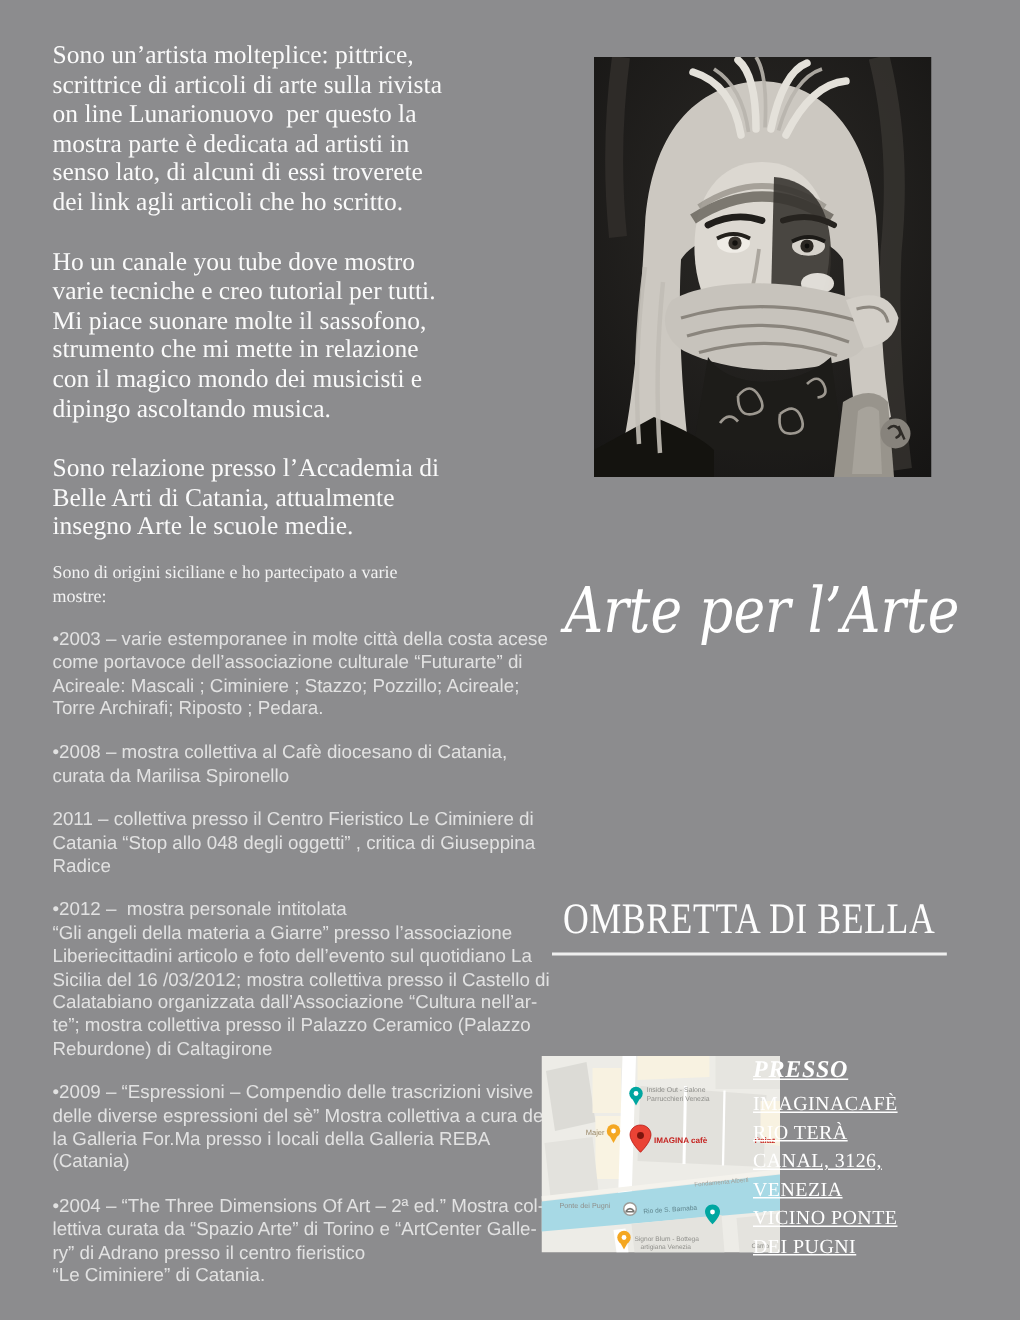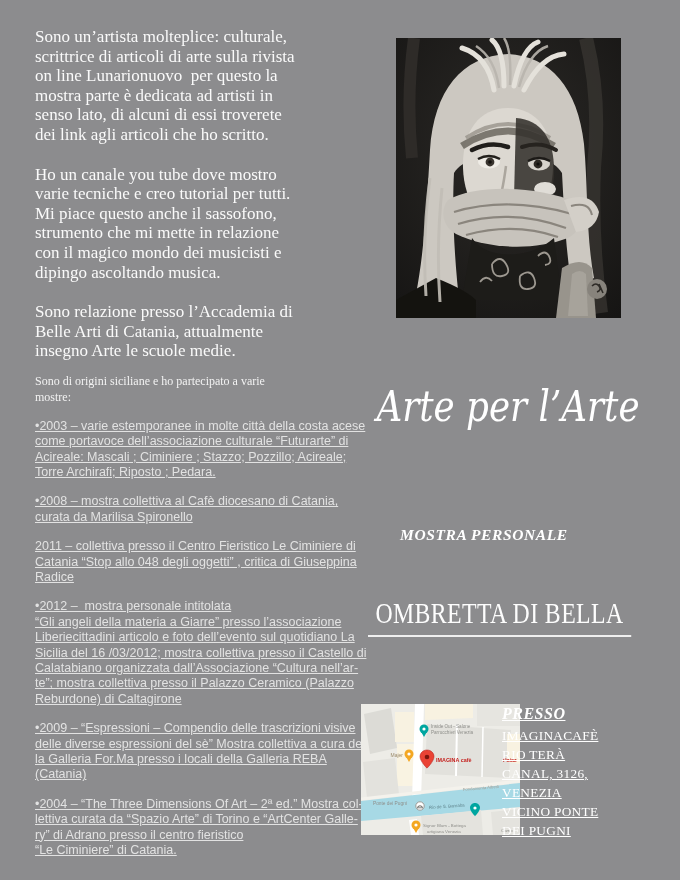--- a/index.html
+++ b/index.html
@@ -13,21 +13,21 @@
     margin:0 0 20px 0;font-size:17px;line-height:19.6px;color:#fafafa;
     white-space:pre;font-family:"Liberation Serif",serif;
   }
   .para.p3{margin-bottom:12px;}
   .intro{
     margin:0 0 13px 0;font-size:12px;line-height:16.4px;color:#f2f2f2;
     white-space:pre;font-family:"Liberation Serif",serif;
   }
   .bullet{
     margin:0 0 14px 0;font-size:12.5px;line-height:15.4px;color:#e2e2e2;
-    white-space:pre;font-family:"Liberation Sans",sans-serif;text-decoration:underline;
+    white-space:pre;font-family:"Liberation Sans",sans-serif;
   }
   
   .portrait{position:absolute;left:396px;top:38px;width:225px;height:280px;}
   .logo{
     position:absolute;left:356px;top:382px;width:272px;text-align:center;
     font-family:"DejaVu Serif",serif;font-style:italic;font-size:42px;
     color:#ffffff;white-space:nowrap;transform:scale(.85,1);transform-origin:center top;
   }
   .mostra{
     position:absolute;left:400px;top:526px;font-size:15.5px;font-weight:bold;
@@ -44,29 +44,29 @@
   }
   .presso{font-size:16px;font-weight:bold;font-style:italic;margin-bottom:3px;letter-spacing:.5px;}
   .addr{font-size:13.3px;line-height:19px;white-space:pre;letter-spacing:.3px;}
 </style>
 </head>
 <body>
 
 <div class="page">
 
   <div class="left-col">
-    <p class="para">Sono un’artista molteplice: culturale,
+    <p class="para">Sono un’artista molteplice: pittrice,
 scrittrice di articoli di arte sulla rivista
 on line Lunarionuovo  per questo la
 mostra parte è dedicata ad artisti in
 senso lato, di alcuni di essi troverete
 dei link agli articoli che ho scritto.</p>
     <p class="para">Ho un canale you tube dove mostro
 varie tecniche e creo tutorial per tutti.
-Mi piace questo anche il sassofono,
+Mi piace suonare molte il sassofono,
 strumento che mi mette in relazione
 con il magico mondo dei musicisti e
 dipingo ascoltando musica.</p>
     <p class="para p3">Sono relazione presso l’Accademia di
 Belle Arti di Catania, attualmente
 insegno Arte le scuole medie.</p>
     <p class="intro">Sono di origini siciliane e ho partecipato a varie
 mostre:</p>
     <p class="bullet">•2003 – varie estemporanee in molte città della costa acese
 come portavoce dell’associazione culturale “Futurarte” di
@@ -166,21 +166,20 @@
         <path d="M46,150 Q40,210 44,264"></path>
       </g>
 
       <circle cx="201" cy="251" r="10" fill="#87837c"></circle>
       <path d="M196,248 q4,-4 7,0 q3,4 -2,6 M203,246 l4,9" stroke="#2e2b27" stroke-width="1.6" fill="none"></path>
     </svg>
   </div>
 
   <div class="logo">Arte per l’Arte</div>
 
-  <div class="mostra">MOSTRA PERSONALE</div>
   <div class="artist">OMBRETTA DI BELLA</div>
 
   <div class="map">
     <svg viewBox="0 0 159 131" width="159" height="131" font-family="Liberation Sans, sans-serif">
       <rect width="159" height="131" fill="#edece7"></rect>
 
       <polygon points="3,10 30,4 36,44 9,50" fill="#dcdbd6"></polygon>
       <rect x="34" y="8" width="19" height="30" fill="#f8f2e1"></rect>
       <rect x="36" y="40" width="18" height="42" fill="#f9f3e2"></rect>
       <polygon points="64,0 112,0 112,14 64,16" fill="#f8f2e1"></polygon>

